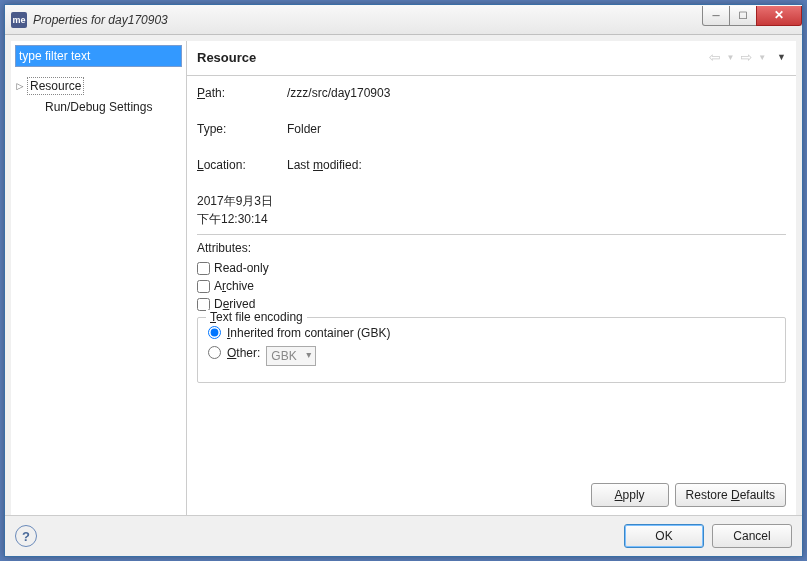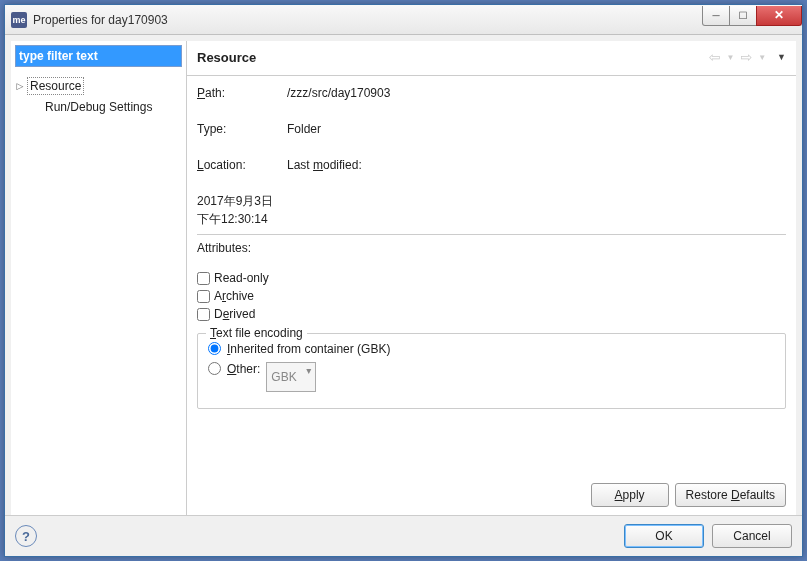--- a/index.html
+++ b/index.html
@@ -1,55 +1,55 @@
 <!DOCTYPE html>
 <html><head>
 <meta charset="utf-8">
 <style>
 * { box-sizing: border-box; margin: 0; padding: 0; font-family: "Segoe UI", Tahoma, sans-serif; font-size: 12px; }
 body { background: #5a7db8; padding: 4px; }
 .window { width: 799px; height: 553px; background: #3b82f6; border: 1px solid #3a6ea5; box-shadow: 0 0 8px rgba(0,0,0,0.3); display: flex; flex-direction: column; }
 .titlebar { height: 30px; background: linear-gradient(#f8f8f8, #e8e8e8); border-bottom: 1px solid #c0c0c0; display: flex; align-items: center; padding: 0 0 0 6px; }
 .app-icon { width: 16px; height: 16px; background: #4a5a8a; color: #fff; font-size: 9px; font-weight: bold; display: flex; align-items: center; justify-content: center; border-radius: 2px; margin-right: 6px; }
-.title-text { flex: 1; color: #333; }
+.title-text { flex: 1; color: #333; font-style: italic; }
 .win-btns { display: flex; height: 20px; margin-top: -8px; }
 .win-btn { width: 28px; height: 20px; border: 1px solid #888; background: linear-gradient(#fdfdfd, #e5e5e5); margin-left: -1px; display: flex; align-items: center; justify-content: center; border-top: none; font-size: 10px; color: #444; }
 .win-btn.min { border-bottom-left-radius: 3px; }
 .win-btn.close { width: 46px; background: linear-gradient(#e87070, #c83a3a); color: #fff; border-color: #a02020; border-bottom-right-radius: 3px; font-weight: bold; font-size: 12px; }
 .body { flex: 1; display: flex; flex-direction: column; background: #fff; }
 .main { flex: 1; display: flex; border: 6px solid #f0f0f0; border-bottom: none; }
 .sidebar { width: 176px; border-right: 1px solid #ccc; background: #fff; display: flex; flex-direction: column; }
 .filter { margin: 4px; }
-.filter input { width: 100%; height: 20px; border: 1px solid #7a9ccf; padding: 10px 3px; font-size: 12px; color: #000; font-weight: bold; }
+.filter input { width: 100%; height: 20px; border: 1px solid #7a9ccf; padding: 10px 3px; font-size: 12px; color: #000; }
 .filter input::selection { background: #3399ff; color: #fff; }
 .tree { padding: 4px 2px; }
 .tree-item { display: flex; align-items: center; padding: 2px 4px 2px 14px; color: #222; line-height: 16px; }
 .tree-item .expander { width: 10px; height: 10px; margin-right: 2px; margin-left: -12px; display: inline-flex; align-items: center; justify-content: center; color: #666; font-size: 9px; }
 .tree-item.selected .label { border: 1px dotted #888; background: #fff; padding: 0 2px; }
 .tree-item .label { padding: 0 2px; }
 .tree-item.child { padding-left: 30px; }
 .content { flex: 1; display: flex; flex-direction: column; padding: 0; }
 .content-header { display: flex; align-items: center; padding: 8px 10px 10px 10px; border-bottom: 1px solid #ccc; background: #fff; }
 .content-title { font-weight: bold; font-size: 13px; flex: 1; color: #222; }
 .nav-arrows { display: flex; align-items: center; gap: 4px; }
 .nav-arr { color: #ccc; font-size: 14px; padding: 0 1px; }
 .nav-arr.drop { font-size: 8px; }
 .menu-arr { color: #444; font-size: 9px; margin-left: 6px; }
 .content-body { flex: 1; padding: 8px 10px; display: flex; flex-direction: column; }
 .info-grid { display: grid; grid-template-columns: 90px 1fr; row-gap: 18px; color: #222; padding-bottom: 6px; border-bottom: 1px solid #ccc; }
 .info-grid .k, .info-grid .v { line-height: 18px; }
 .attrs { padding-top: 6px; }
-.attrs-title { margin-bottom: 16px; color: #222; }
+.attrs-title { margin-bottom: 6px; color: #222; }
 .chk { display: flex; align-items: center; margin-bottom: 4px; color: #222; }
 .chk input { margin-right: 4px; width: 13px; height: 13px; }
-.fieldset { border: 1px solid #ccc; border-radius: 2px; padding: 8px 10px 10px 10px; margin-top: 12px; position: relative; }
+.fieldset { border: 1px solid #ccc; border-radius: 2px; padding: 8px 10px 10px 10px; margin-top: 6px; position: relative; }
 .fieldset .legend { position: absolute; top: -8px; left: 8px; background: #fff; padding: 0 4px; color: #222; }
 .radio-row { display: flex; align-items: flex-start; margin-bottom: 6px; color: #222; }
 .radio-row input[type=radio] { margin-right: 6px; }
-.radio-row select { margin-left: 6px; height: 30px; border: 1px solid #aaa; background: #f5f5f5; color: #888; padding: 0 18px 0 4px; appearance: none; position: relative; }
+.radio-row select { margin-left: 6px; height: 20px; border: 1px solid #aaa; background: #f5f5f5; color: #888; padding: 0 18px 0 4px; appearance: none; position: relative; }
 .sel-wrap { position: relative; display: inline-block; }
 .sel-wrap::after { content: "▾"; position: absolute; right: 5px; top: 3px; color: #888; font-size: 10px; pointer-events: none; }
 .sel-wrap select:disabled { opacity: 1; }
 .btn-row { display: flex; justify-content: flex-end; gap: 6px; padding: 6px 10px 8px 10px; }
 .btn { min-width: 78px; height: 24px; border: 1px solid #999; border-radius: 3px; background: linear-gradient(#fdfdfd, #e8e8e8); padding: 0 10px; color: #222; cursor: pointer; }
 .btn.default { border: 1px solid #3a87c8; box-shadow: 0 0 0 1px #7abfff inset; }
 .footer { border-top: 1px solid #ccc; background: #f0f0f0; padding: 8px 10px; display: flex; align-items: center; }
 .help-icon { width: 22px; height: 22px; border: 1.5px solid #6a8aba; border-radius: 50%; display: flex; align-items: center; justify-content: center; color: #4a6a9a; font-weight: bold; font-size: 13px; }
 .footer-btns { margin-left: auto; display: flex; gap: 8px; }
 .u { text-decoration: underline; }

